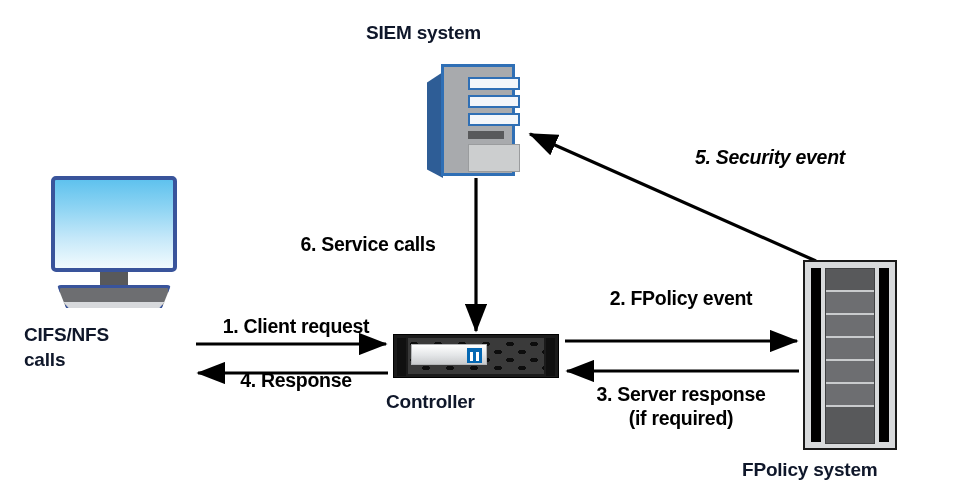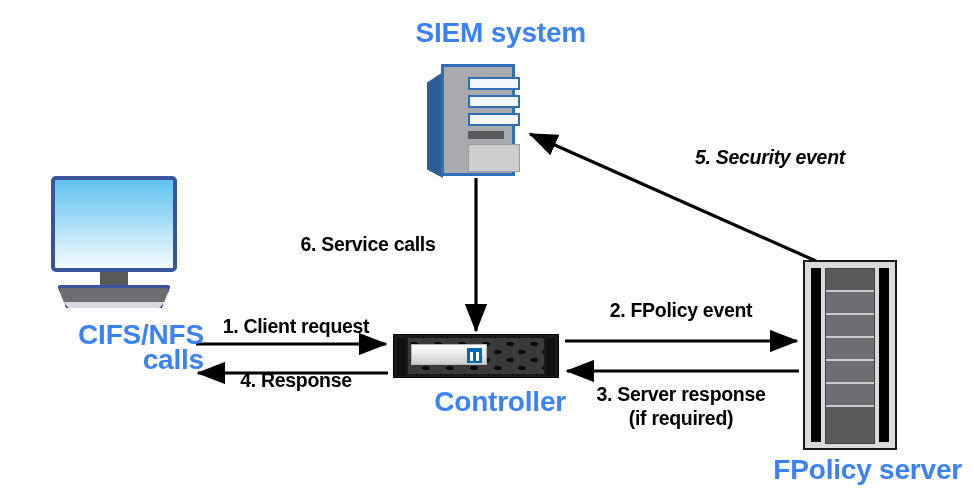--- a/index.html
+++ b/index.html
@@ -15,25 +15,25 @@
     font-family: "Liberation Sans", sans-serif;
   }
   #canvas {
     position: absolute;
     left: 0; top: 0;
     width: 974px;
     height: 504px;
   }
   .node-label {
     position: absolute;
-    color: #3b82f6;
+    color: #0f172a;
     font-weight: bold;
-    font-size: 28px;
+    font-size: 19px;
     line-height: 25px;
-    text-align: right;
+    text-align: left;
     white-space: pre-line;
     letter-spacing: -0.2px;
   }
   .edge-label {
     position: absolute;
     color: #000000;
     font-weight: bold;
     font-size: 19.5px;
     line-height: 24px;
     text-align: center;
@@ -327,25 +327,25 @@
   <div id="rack-inner">
     <div class="rack-slot" id="rack-slot1"></div>
     <div class="rack-slot" id="rack-slot2"></div>
     <div class="rack-slot" id="rack-slot3"></div>
     <div class="rack-slot" id="rack-slot4"></div>
     <div class="rack-slot" id="rack-slot5"></div>
     <div class="rack-slot" id="rack-slot6"></div>
     <div id="rack-bottom"></div>
   </div>
 </div>
-<div class="node-label" style="left:742px; top:457px; width:220px;">FPolicy server</div>
+<div class="node-label" style="left:742px; top:457px; width:220px;">FPolicy system</div>
 
 <div class="edge-label" style="left:188px; top:314px; width:216px;text-align:center;">1. Client request</div>
 
-<div class="edge-label" style="left:570px; top:298px; width:222px;">2. FPolicy event</div>
+<div class="edge-label" style="left:570px; top:286px; width:222px;">2. FPolicy event</div>
 
 <div class="edge-label" style="left:565px; top:382px; width:232px;">3. Server response
 (if required)</div>
 
 <div class="edge-label" style="left:190px; top:368px; width:212px;">4. Response</div>
 
 <div class="edge-label" style="left:655px; top:145px; width:230px;font-style:italic;">5. Security event</div>
 
 <div class="edge-label" style="left:262px; top:232px; width:212px;">6. Service calls</div>
 

